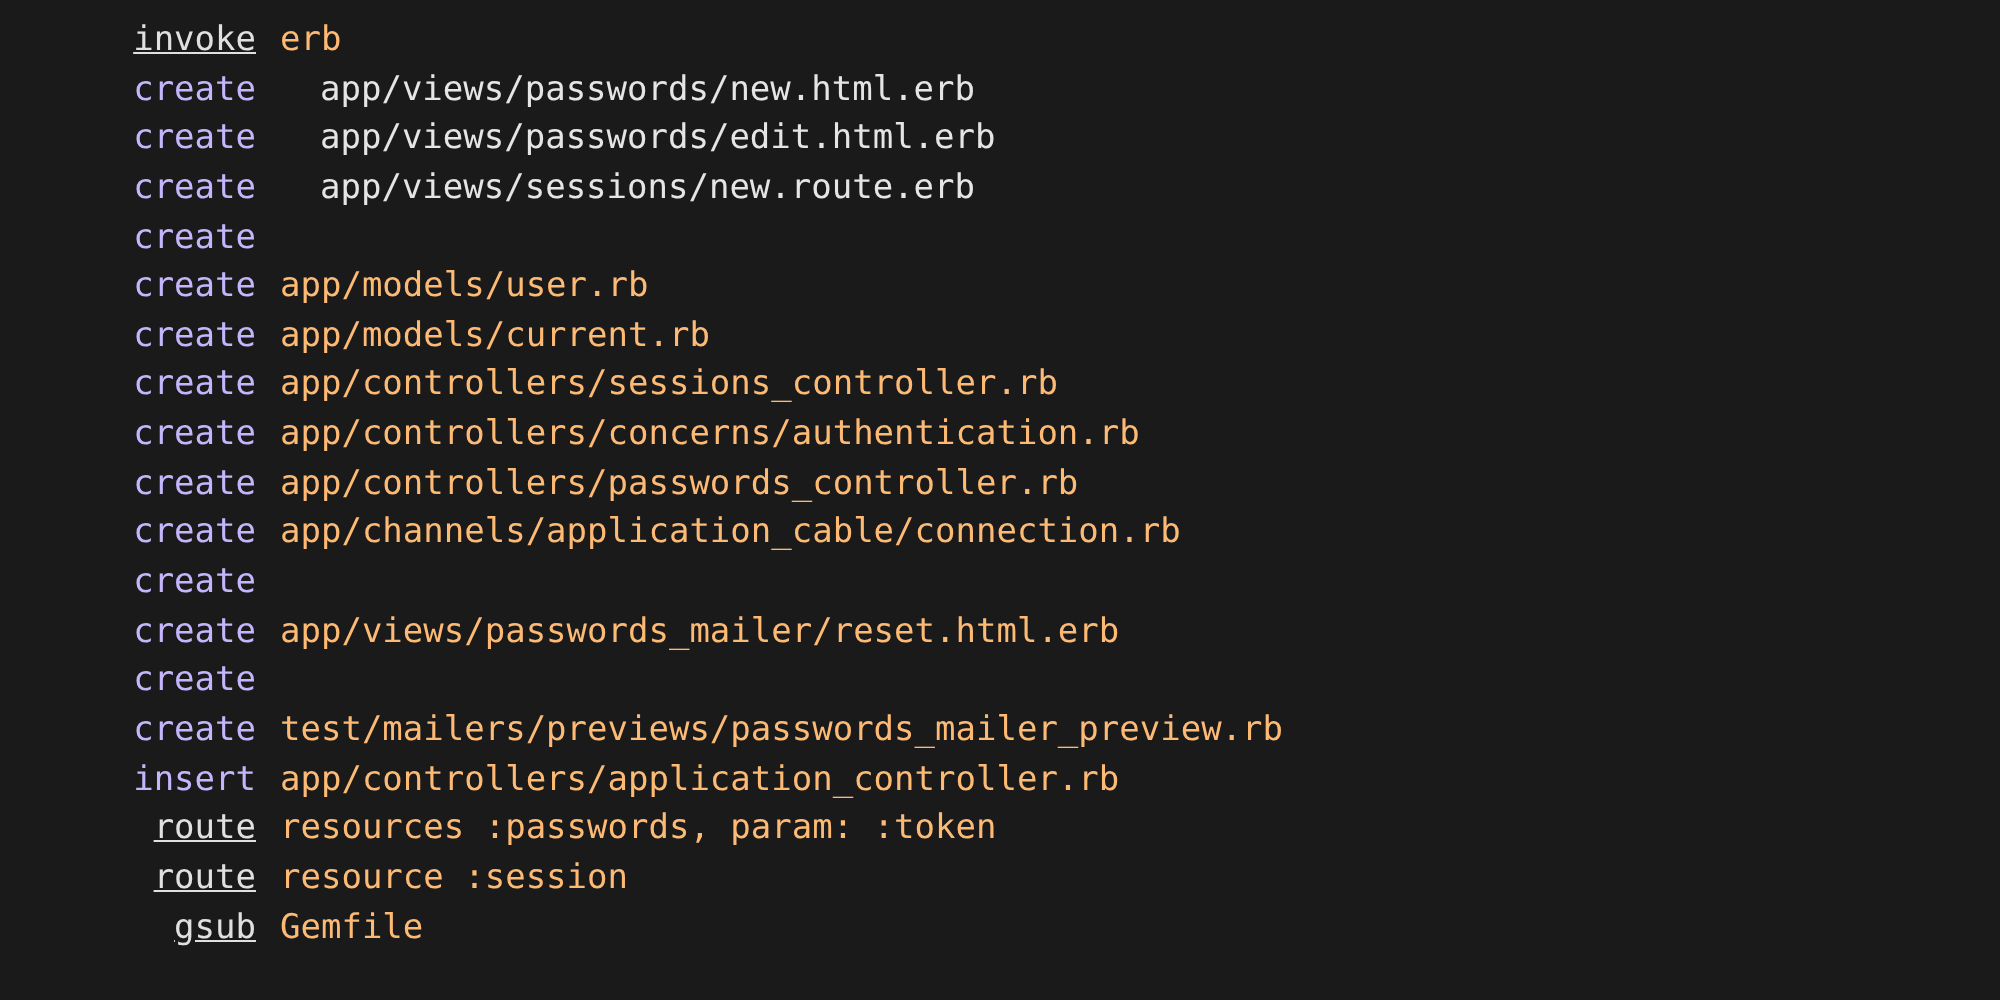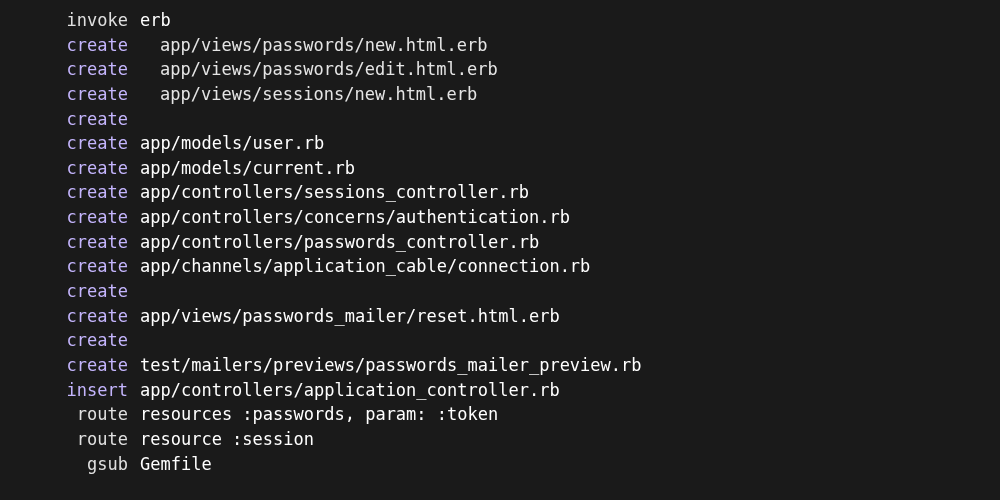--- a/index.html
+++ b/index.html
@@ -25,38 +25,39 @@
     .action {
       width: 128px;
       text-align: right;
       flex-shrink: 0;
     }
     .action-green {
       color: #c4b5fd;
     }
     .action-white {
       color: #e0e0e0;
+      text-decoration: underline;
     }
     .path {
       padding-left: 12px;
-      color: #ffffff;
+      color: #fdba74;
     }
     .path-indent {
       padding-left: 32px;
       color: #e5e5e5;
     }
   </style>
 </head>
 <body>
 
 <div id="terminal">
     <div class="line"><span class="action action-white">invoke</span><span class="path">erb</span></div>
     <div class="line"><span class="action action-green">create</span><span class="path-indent">app/views/passwords/new.html.erb</span></div>
     <div class="line"><span class="action action-green">create</span><span class="path-indent">app/views/passwords/edit.html.erb</span></div>
-    <div class="line"><span class="action action-green">create</span><span class="path-indent">app/views/sessions/new.html.erb</span></div>
+    <div class="line"><span class="action action-green">create</span><span class="path-indent">app/views/sessions/new.route.erb</span></div>
     <div class="line"><span class="action action-green">create</span></div>
     <div class="line"><span class="action action-green">create</span><span class="path">app/models/user.rb</span></div>
     <div class="line"><span class="action action-green">create</span><span class="path">app/models/current.rb</span></div>
     <div class="line"><span class="action action-green">create</span><span class="path">app/controllers/sessions_controller.rb</span></div>
     <div class="line"><span class="action action-green">create</span><span class="path">app/controllers/concerns/authentication.rb</span></div>
     <div class="line"><span class="action action-green">create</span><span class="path">app/controllers/passwords_controller.rb</span></div>
     <div class="line"><span class="action action-green">create</span><span class="path">app/channels/application_cable/connection.rb</span></div>
     <div class="line"><span class="action action-green">create</span></div>
     <div class="line"><span class="action action-green">create</span><span class="path">app/views/passwords_mailer/reset.html.erb</span></div>
     <div class="line"><span class="action action-green">create</span></div>

